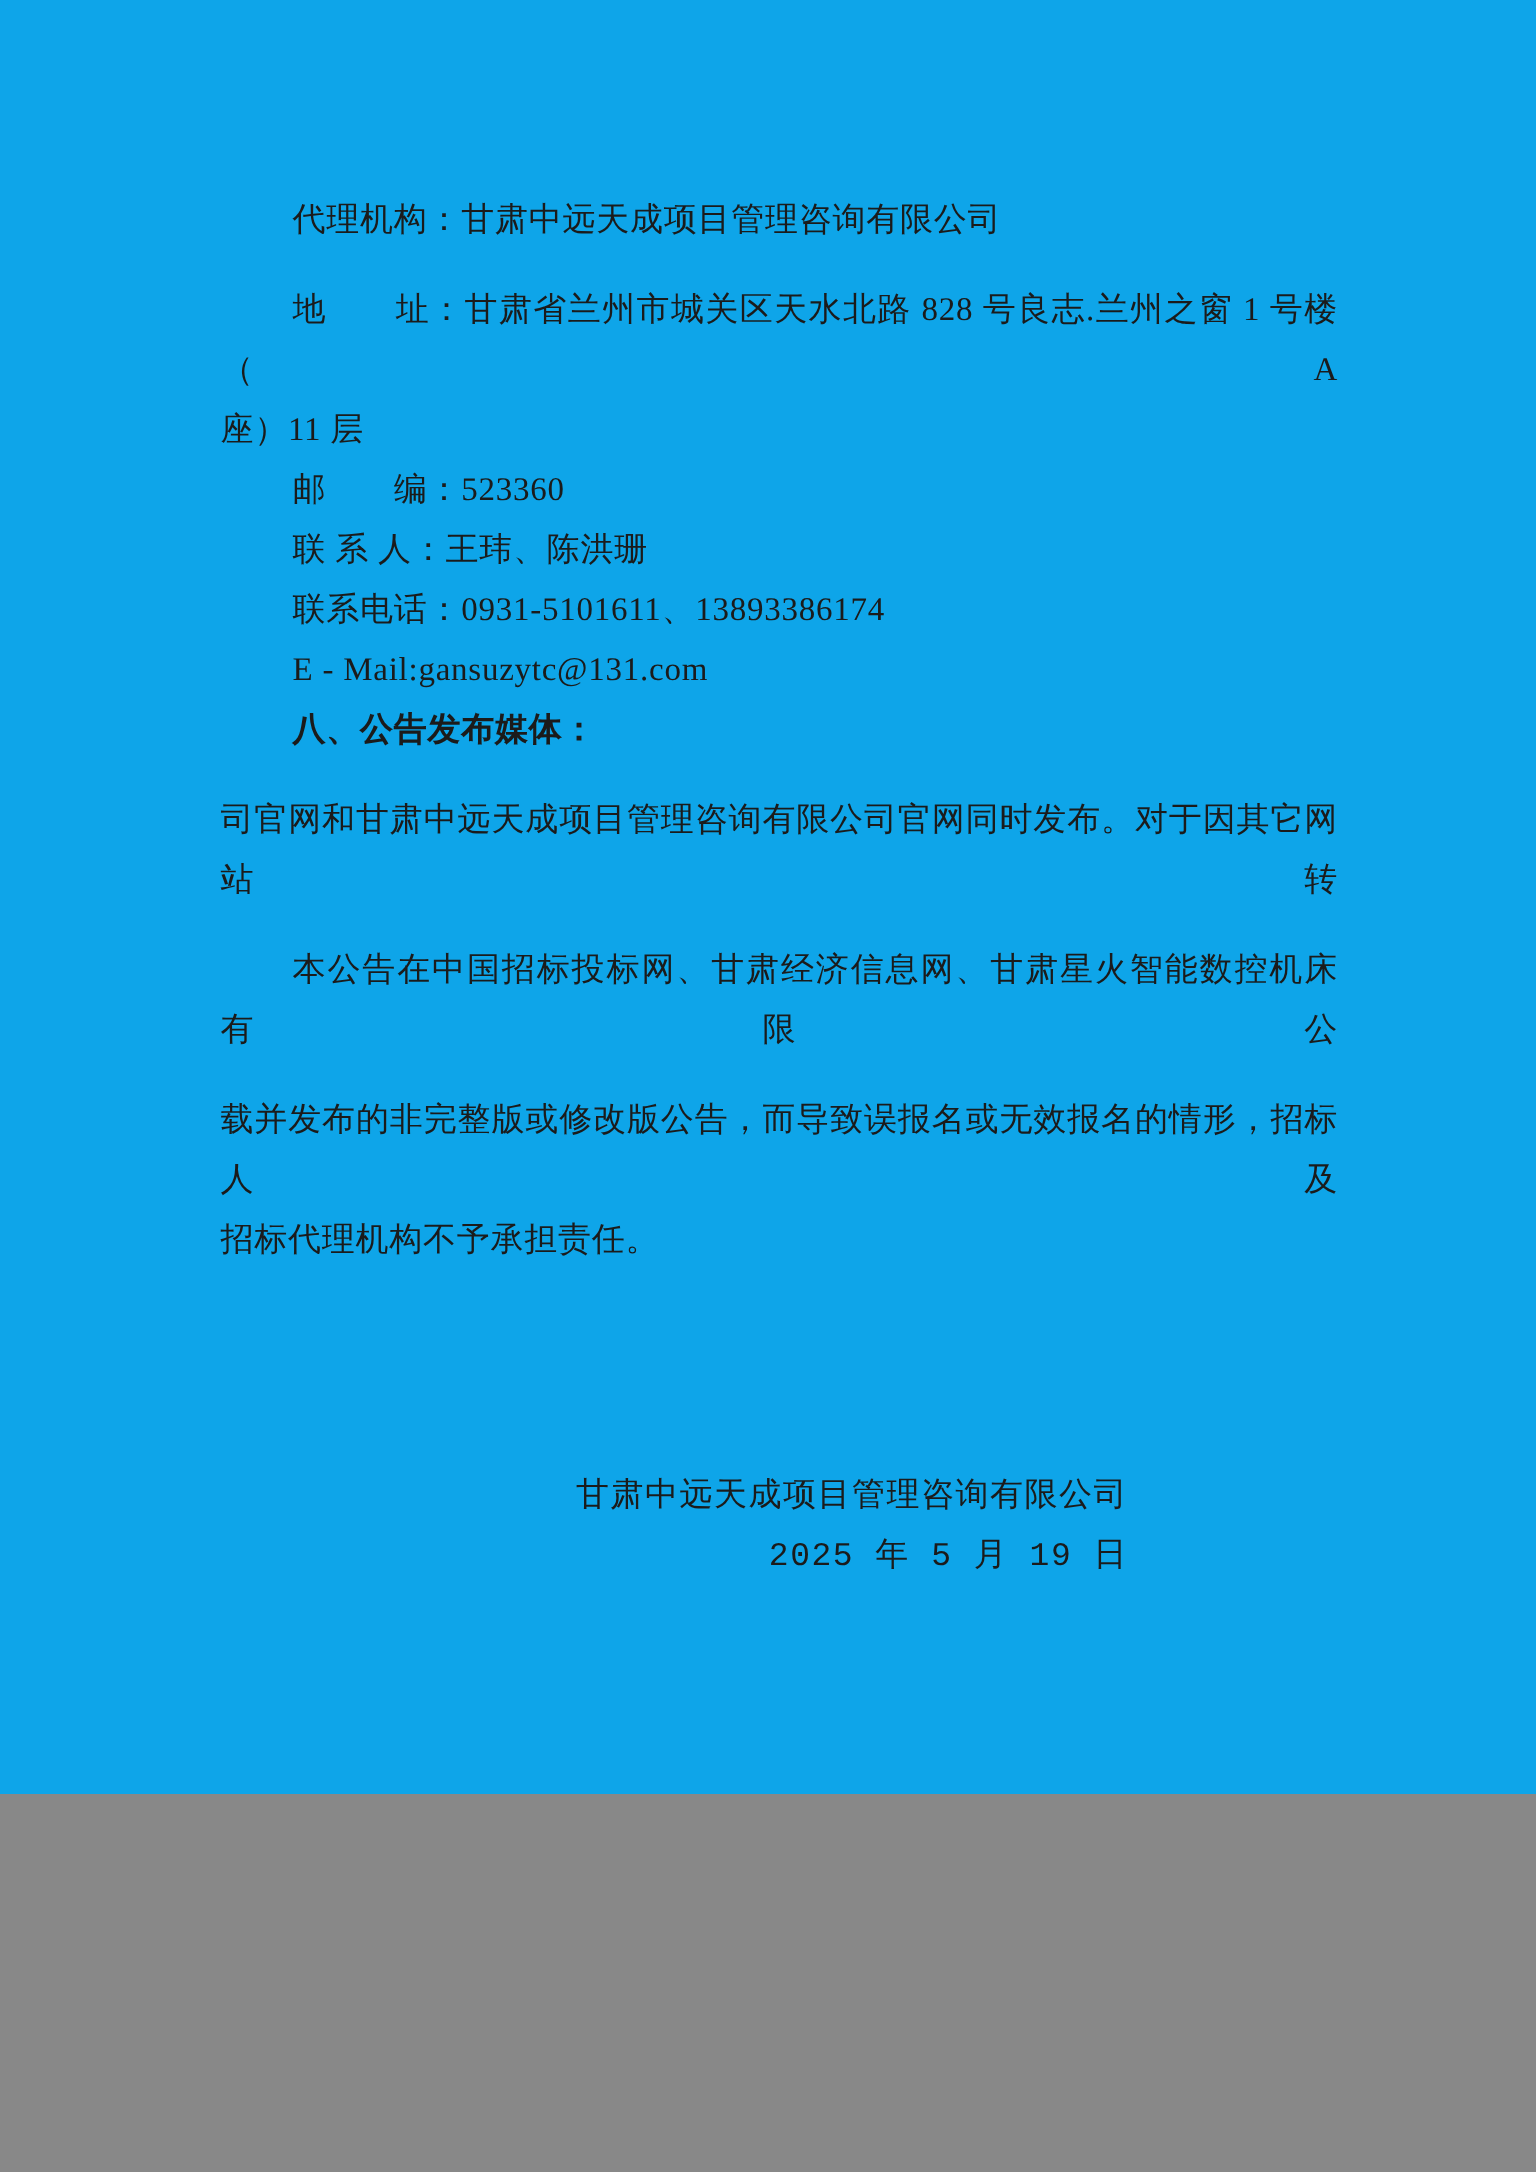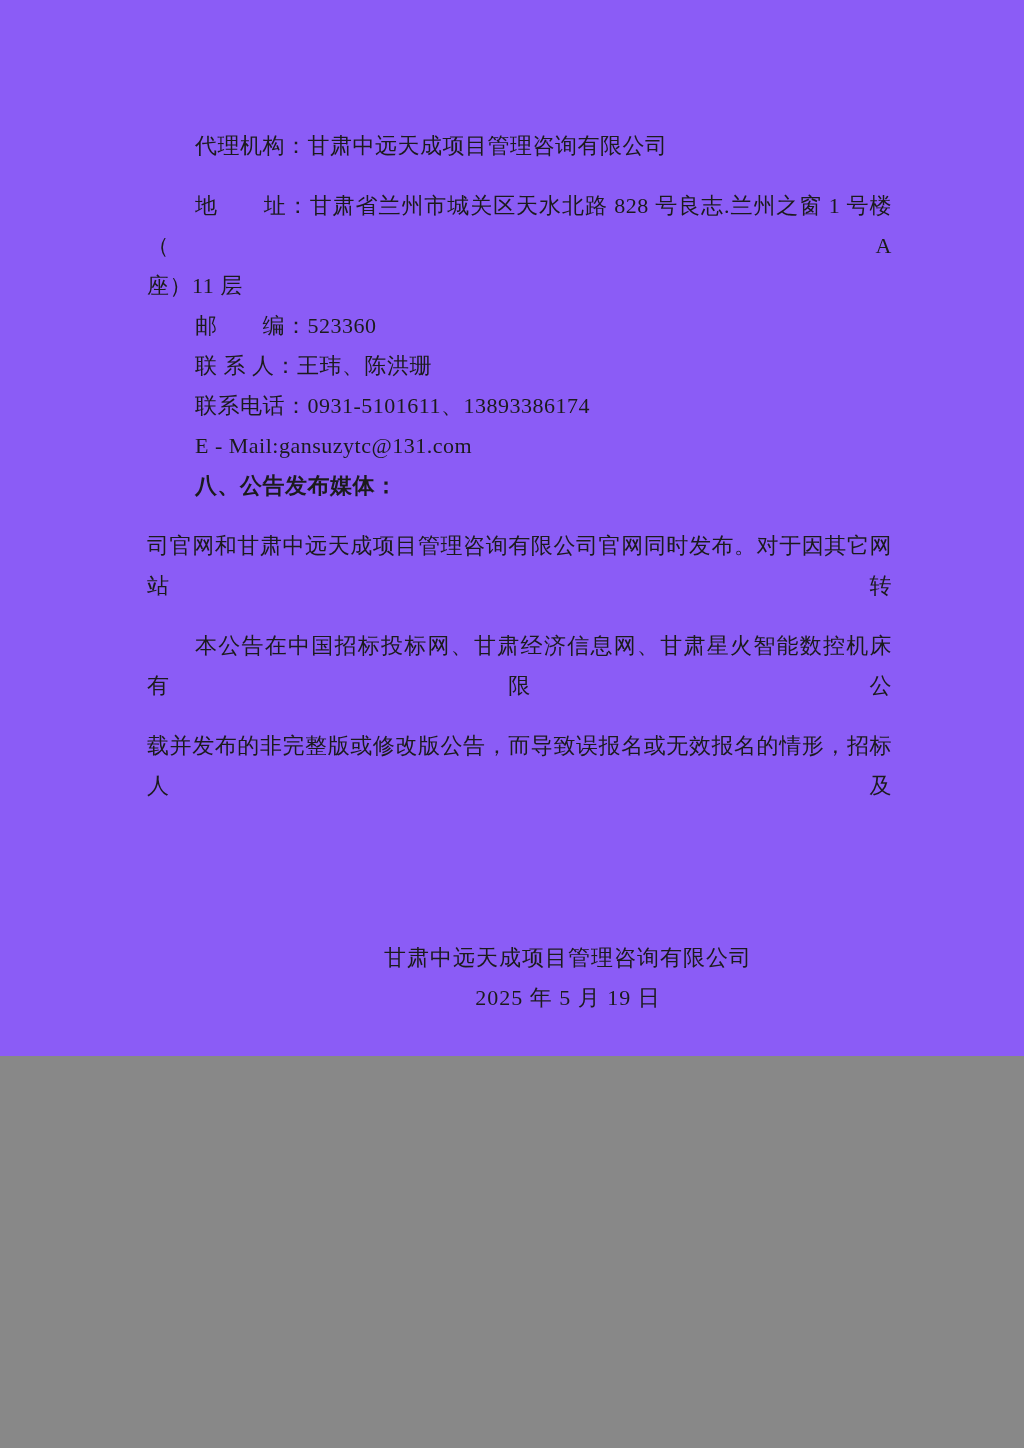--- a/index.html
+++ b/index.html
@@ -1,22 +1,22 @@
 <!DOCTYPE html>
 <html><head>
 <meta charset="utf-8">
 <style>
   * { margin: 0; padding: 0; box-sizing: border-box; }
   html, body { background: #888; }
   .page {
     position: relative;
     width: 1024px;
-    height: 1056px;
+    height: 1196px;
     margin: 0 auto;
-    background: #8b5cf6;
+    background: #0ea5e9;
     overflow: hidden;
     font-family: "Liberation Serif", "DejaVu Serif", serif;
     color: #1b1b1b;
   }
   .content {
     padding: 126px 132px 0 147px; 
   }
   .line {
     font-size: 22px;
     line-height: 40px;
@@ -28,21 +28,22 @@
     text-align: justify;
     text-align-last: justify;
     margin-top: 20px;
   }
   .bold { font-weight: bold; }
   .signature {
     margin-top: 132px;
     margin-right: 140px;
     margin-left: auto;
     width: fit-content;
-    text-align: center;
+    text-align: right;
+    font-family: Liberation Mono, monospace;
   }
   .signature .line { letter-spacing: 1px; }
 </style>
 </head>
 <body>
 
 <div class="page">
   <div class="content">
 
     <div class="line indent">代理机构：甘肃中远天成项目管理咨询有限公司</div>
@@ -60,20 +61,21 @@
     <div class="line indent">E - Mail:gansuzytc@131.com</div>
 
     <div class="line indent bold">八、公告发布媒体：</div>
 
     <div class="line fill">司官网和甘肃中远天成项目管理咨询有限公司官网同时发布。对于因其它网站转</div>
 
     <div class="line indent fill">本公告在中国招标投标网、甘肃经济信息网、甘肃星火智能数控机床有限公</div>
 
     <div class="line fill">载并发布的非完整版或修改版公告，而导致误报名或无效报名的情形，招标人及</div>
 
+    <div class="line">招标代理机构不予承担责任。</div>
 
     <div class="signature">
       <div class="line">甘肃中远天成项目管理咨询有限公司</div>
       <div class="line">2025 年 5 月 19 日</div>
     </div>
 
   </div>
 </div>
 
 </body></html>

